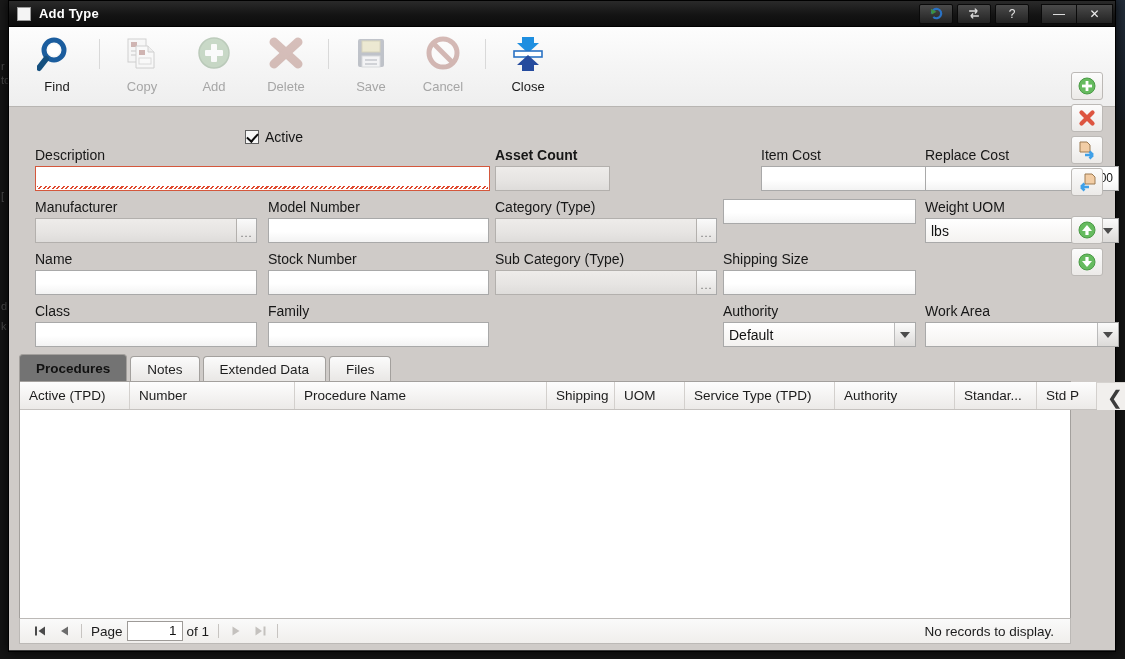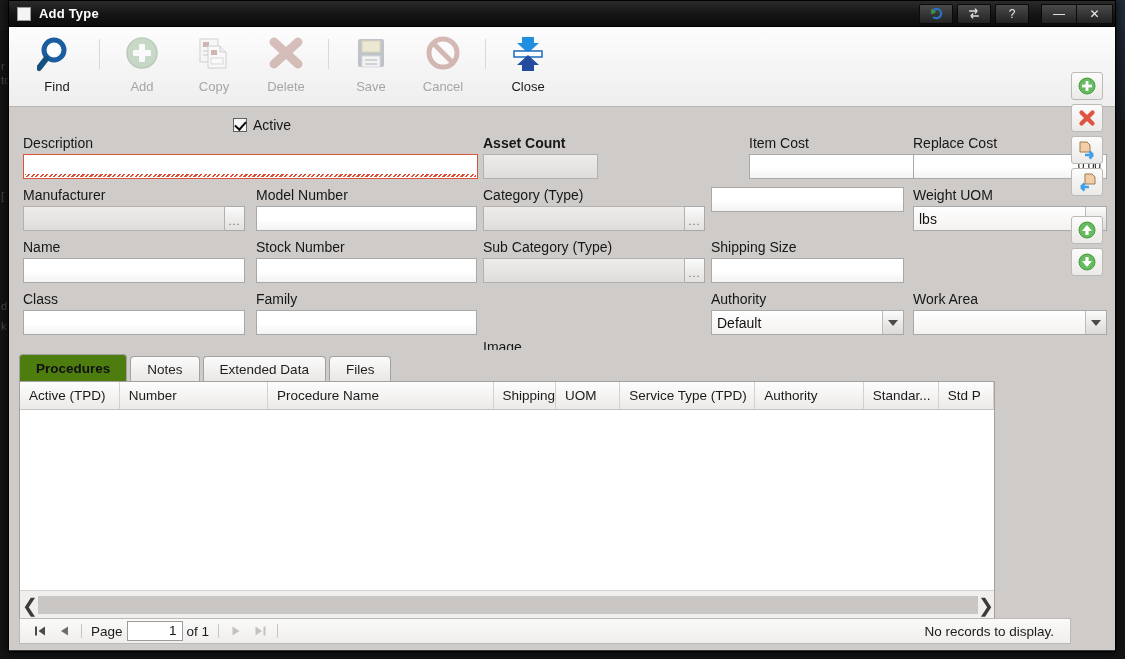--- a/index.html
+++ b/index.html
@@ -100,21 +100,21 @@
   .tsep {
     width: 1px; height: 30px; margin: 6px 6px 0 6px;
     background: #d9d9d9; align-self: flex-start;
   }
 
   
   .body {
     background: #cfcbc8;
     position: relative;
     height: 243px;
-    padding: 4px;
+    padding: 16px;
   }
   .active-row {
     display: flex; align-items: center; justify-content: flex-start;
     padding: 5px 0 2px 220px; height: 24px;
   }
   .chk {
     width: 14px; height: 14px; background: #f6f6f6;
     border: 1px solid #5f5f5f; position: relative; margin-right: 6px;
   }
   .chk::after {
@@ -199,29 +199,29 @@
   }
   .tab {
     height: 25px; padding: 0 16px;
     display: flex; align-items: center;
     font-size: 13.5px; color: #1d1d1d;
     background: linear-gradient(180deg,#fbfbfb,#e9e7e5);
     border: 1px solid #a3a09d; border-bottom: 0;
     border-radius: 4px 4px 0 0;
   }
   .tab.active {
-    font-weight: bold; background: #4d7c0f;
+    font-weight: bold; background: #737373;
     height: 27px; color: #111;
   }
   .gridwrap {
     margin: 0 0 0 10px;
-    width: 976px; height: 238px;
+    width: 1052px; height: 238px;
     border: 1px solid #a3a09d;
     background: #fff;
-    display: flex; flex-direction: column;
+    display: flex; 
     position: relative;
   }
   .ghead {
     display: flex; height: 28px;
     background: linear-gradient(180deg,#fdfdfd,#eceae8);
     border-bottom: 1px solid #c5c2bf;
   }
   .gh {
     display: flex; align-items: center;
     padding: 0 9px; font-size: 13.5px; color: #1b1b1b;
@@ -366,52 +366,52 @@
         <svg width="40" height="40" viewBox="0 0 40 40">
           <circle cx="17" cy="15" r="10" fill="none" stroke="#1b5d9e" stroke-width="5"></circle>
           <circle cx="17" cy="15" r="6" fill="#ffffff"></circle>
           <line x1="9" y1="24" x2="2" y2="33" stroke="#15507f" stroke-width="6" stroke-linecap="round"></line>
         </svg>
       </div>
       <div class="lbl">Find</div>
     </div>
 
     <div class="tsep"></div>
-
-    <div class="tool disabled">
-      <div class="glyph">
-        <svg width="40" height="40" viewBox="0 0 40 40">
-          <circle cx="20" cy="18" r="15" fill="#67bb5f"></circle>
-          <circle cx="20" cy="18" r="15" fill="none" stroke="#4a9a45" stroke-width="1.5"></circle>
-          <rect x="17" y="9" width="6" height="18" rx="1" fill="#fff"></rect>
-          <rect x="11" y="15" width="18" height="6" rx="1" fill="#fff"></rect>
-        </svg>
-      </div>
-      <div class="lbl">Add</div>
-    </div>
 
     <div class="tool disabled">
       <div class="glyph">
         <svg width="40" height="40" viewBox="0 0 40 40">
           <rect x="6" y="4" width="18" height="23" fill="#f4f4f4" stroke="#9a9a9a"></rect>
           <rect x="9" y="7" width="6" height="5" fill="#d4483a"></rect>
           <rect x="9" y="15" width="12" height="2" fill="#bdbdbd"></rect>
           <rect x="9" y="19" width="12" height="2" fill="#bdbdbd"></rect>
           <path d="M14 11h12l6 6v16H14z" fill="#fbfbfb" stroke="#9a9a9a"></path>
           <path d="M26 11v6h6" fill="#e2e2e2" stroke="#9a9a9a"></path>
           <rect x="17" y="15" width="6" height="5" fill="#d4483a"></rect>
           <rect x="17" y="23" width="12" height="6" fill="#ffffff" stroke="#b4b4b4"></rect>
         </svg>
       </div>
       <div class="lbl">Copy</div>
     </div>
 
     <div class="tool disabled">
       <div class="glyph">
         <svg width="40" height="40" viewBox="0 0 40 40">
+          <circle cx="20" cy="18" r="15" fill="#67bb5f"></circle>
+          <circle cx="20" cy="18" r="15" fill="none" stroke="#4a9a45" stroke-width="1.5"></circle>
+          <rect x="17" y="9" width="6" height="18" rx="1" fill="#fff"></rect>
+          <rect x="11" y="15" width="18" height="6" rx="1" fill="#fff"></rect>
+        </svg>
+      </div>
+      <div class="lbl">Add</div>
+    </div>
+
+    <div class="tool disabled">
+      <div class="glyph">
+        <svg width="40" height="40" viewBox="0 0 40 40">
           <g stroke="#dd6048" stroke-width="9" stroke-linecap="round">
             <line x1="8" y1="7" x2="32" y2="29"></line>
             <line x1="32" y1="7" x2="8" y2="29"></line>
           </g>
         </svg>
       </div>
       <div class="lbl">Delete</div>
     </div>
 
     <div class="tsep"></div>

